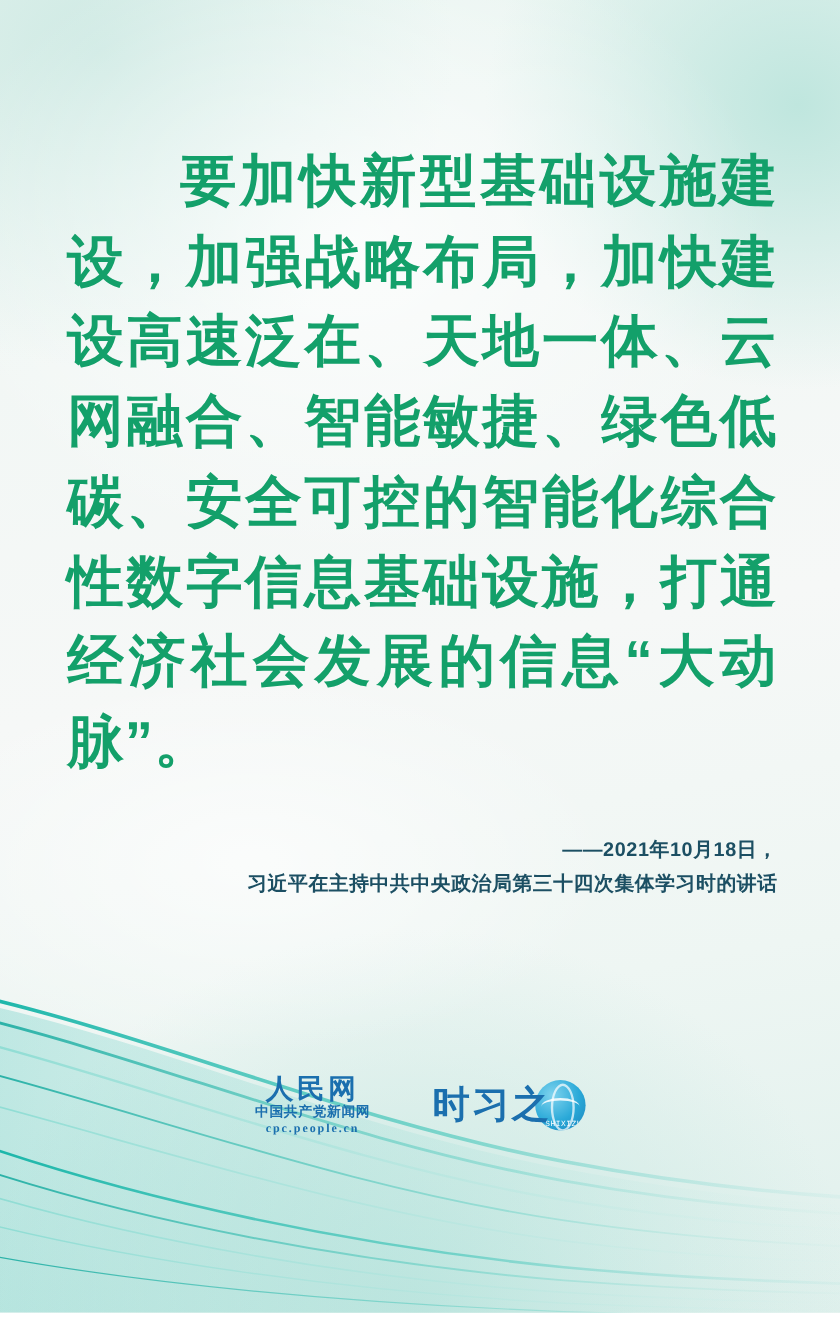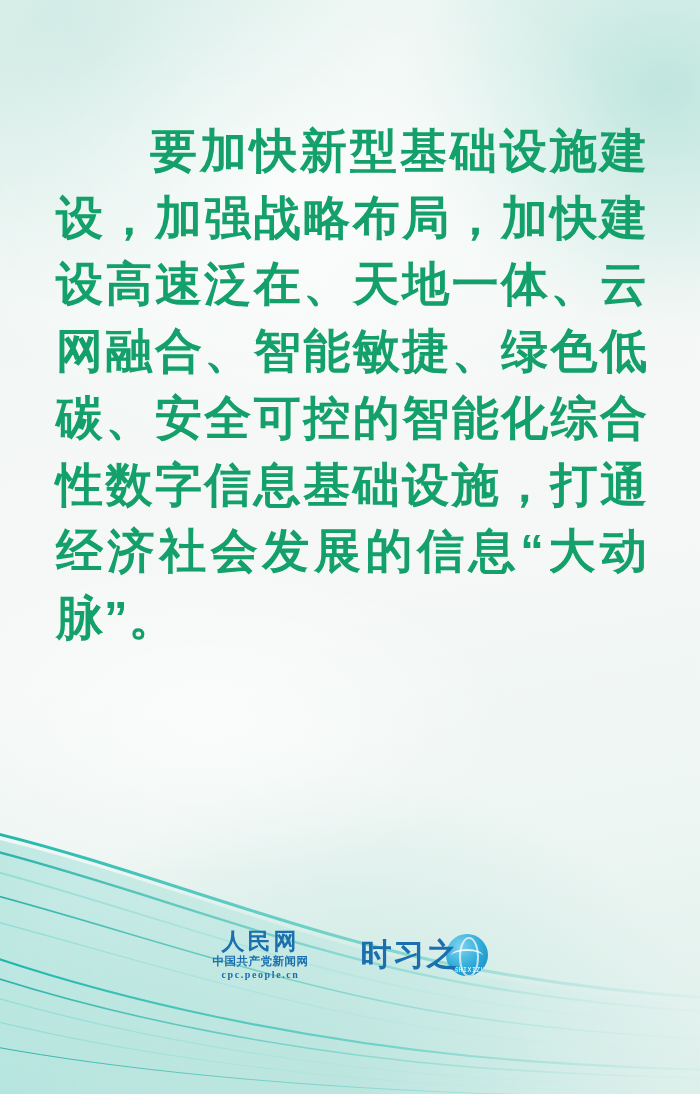--- a/index.html
+++ b/index.html
@@ -92,21 +92,21 @@
     width: 700px;
     height: 270px;
     pointer-events: none;
   }
 
   
   .logo-row {
     position: absolute;
     left: 0;
     width: 700px;
-    top: 930px;
+    top: 896px;
     display: flex;
     align-items: center;
     justify-content: center;
     gap: 26px;
   }
   .people-logo {
     display: flex;
     flex-direction: column;
     align-items: center;
     line-height: 1;
@@ -191,20 +191,24 @@
 
 <div class="poster">
 
   <div class="sheen"></div>
   <div class="sheen2"></div>
 
   <div class="quote-block">
     <p class="quote-text">要加快新型基础设施建设，加强战略布局，加快建设高速泛在、天地一体、云网融合、智能敏捷、绿色低碳、安全可控的智能化综合性数字信息基础设施，打通经济社会发展的信息“大动脉”。</p>
   </div>
 
+  <div class="attribution">
+    <span class="line1">——2021年10月18日，</span>
+    <span class="line2">习近平在主持中共中央政治局第三十四次集体学习时的讲话</span>
+  </div>
 
   <svg class="waves" viewBox="0 0 700 270" preserveAspectRatio="none" xmlns="http://www.w3.org/2000/svg">
     <defs>
       <linearGradient id="wg1" x1="0" y1="0" x2="1" y2="0">
         <stop offset="0%" stop-color="#11b3a6" stop-opacity="0.95"></stop>
         <stop offset="55%" stop-color="#35c2b5" stop-opacity="0.55"></stop>
         <stop offset="100%" stop-color="#9fe0da" stop-opacity="0.12"></stop>
       </linearGradient>
       <linearGradient id="wg2" x1="0" y1="0" x2="1" y2="0">
         <stop offset="0%" stop-color="#0fa79c" stop-opacity="0.85"></stop>

